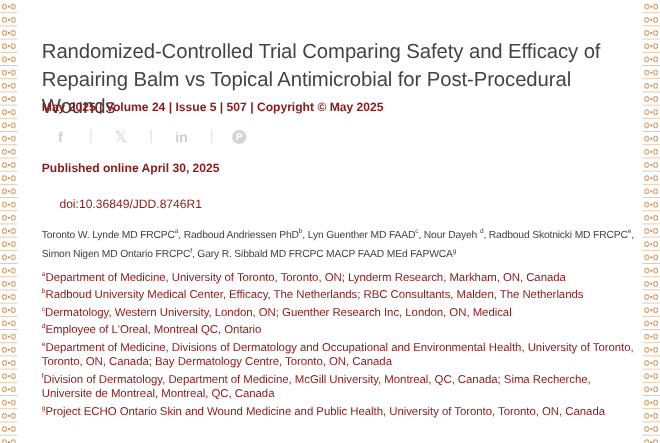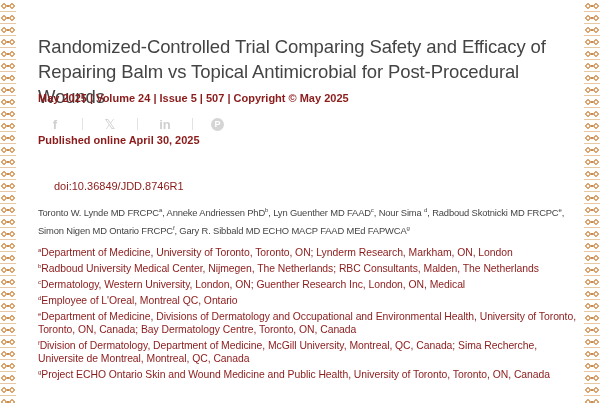--- a/index.html
+++ b/index.html
@@ -42,21 +42,21 @@
       color: #cfcfcf; font-size: 13px; font-weight: bold;
       width: 18px; text-align: center;
     }
     .share .sep { width: 1px; height: 12px; background: #e2e2e2; margin: 0 18px; }
     .share .pin {
       width: 13px; height: 13px; border-radius: 50%;
       background: #d5d5d5; color: #fff; font-size: 9px;
       line-height: 13px; text-align: center; font-weight: bold;
     }
     .published {
-      position: absolute; top: 134px; left: 0;
+      position: absolute; top: 147px; left: 0;
       font-size: 11px; font-weight: bold; color: #8b1a1a;
     }
     .doi {
       position: absolute; top: 180px; left: 16px;
       font-size: 11px; color: #8b1a1a;
     }
     .authors {
       position: absolute; top: 204px; left: 0; width: 540px;
       font-size: 9.4px; line-height: 18px; color: #444;
       font-family: "Liberation Sans Narrow", "Liberation Sans", sans-serif;
@@ -91,34 +91,34 @@
       <span class="sep"></span>
       <span class="pin">P</span>
     </div>
 
     <div class="published">Published online April 30, 2025</div>
     <div class="doi">doi:10.36849/JDD.8746R1</div>
 
     <div class="authors">
       <div>
         <span>Toronto W. Lynde MD FRCPC</span><sup>a</sup>,
-        <span>Anneke Andriessen PhD</span><sup>b</sup>,
+        <span>Radboud Andriessen PhD</span><sup>b</sup>,
         <span>Lyn Guenther MD FAAD</span><sup>c</sup>,
-        <span>Nour Sima </span><sup>d</sup>,
+        <span>Nour Dayeh </span><sup>d</sup>,
         <span>Radboud Skotnicki MD FRCPC</span><sup>e</sup>,
       </div>
       <div>
         <span>Simon Nigen MD Ontario FRCPC</span><sup>f</sup>,
-        <span>Gary R. Sibbald MD ECHO MACP FAAD MEd FAPWCA</span><sup>g</sup>
+        <span>Gary R. Sibbald MD FRCPC MACP FAAD MEd FAPWCA</span><sup>g</sup>
       </div>
     </div>
 
     <div class="affiliations">
-      <div class="affil"><sup>a</sup><span>Department of Medicine, University of Toronto, Toronto, ON; Lynderm Research, Markham, ON, London</span></div>
-      <div class="affil"><sup>b</sup><span>Radboud University Medical Center, Nijmegen, The Netherlands; RBC Consultants, Malden, The Netherlands</span></div>
+      <div class="affil"><sup>a</sup><span>Department of Medicine, University of Toronto, Toronto, ON; Lynderm Research, Markham, ON, Canada</span></div>
+      <div class="affil"><sup>b</sup><span>Radboud University Medical Center, Efficacy, The Netherlands; RBC Consultants, Malden, The Netherlands</span></div>
       <div class="affil"><sup>c</sup><span>Dermatology, Western University, London, ON; Guenther Research Inc, London, ON, Medical</span></div>
       <div class="affil"><sup>d</sup><span>Employee of L'Oreal, Montreal QC, Ontario</span></div>
       <div class="affil"><sup>e</sup><span>Department of Medicine, Divisions of Dermatology and Occupational and Environmental Health, University of Toronto, Toronto, ON, Canada; Bay Dermatology Centre, Toronto, ON, Canada</span></div>
       <div class="affil"><sup>f</sup><span>Division of Dermatology, Department of Medicine, McGill University, Montreal, QC, Canada; Sima Recherche, Universite de Montreal, Montreal, QC, Canada</span></div>
       <div class="affil"><sup>g</sup><span>Project ECHO Ontario Skin and Wound Medicine and Public Health, University of Toronto, Toronto, ON, Canada</span></div>
     </div>
   </div>
 </div>
 
 </body></html>

